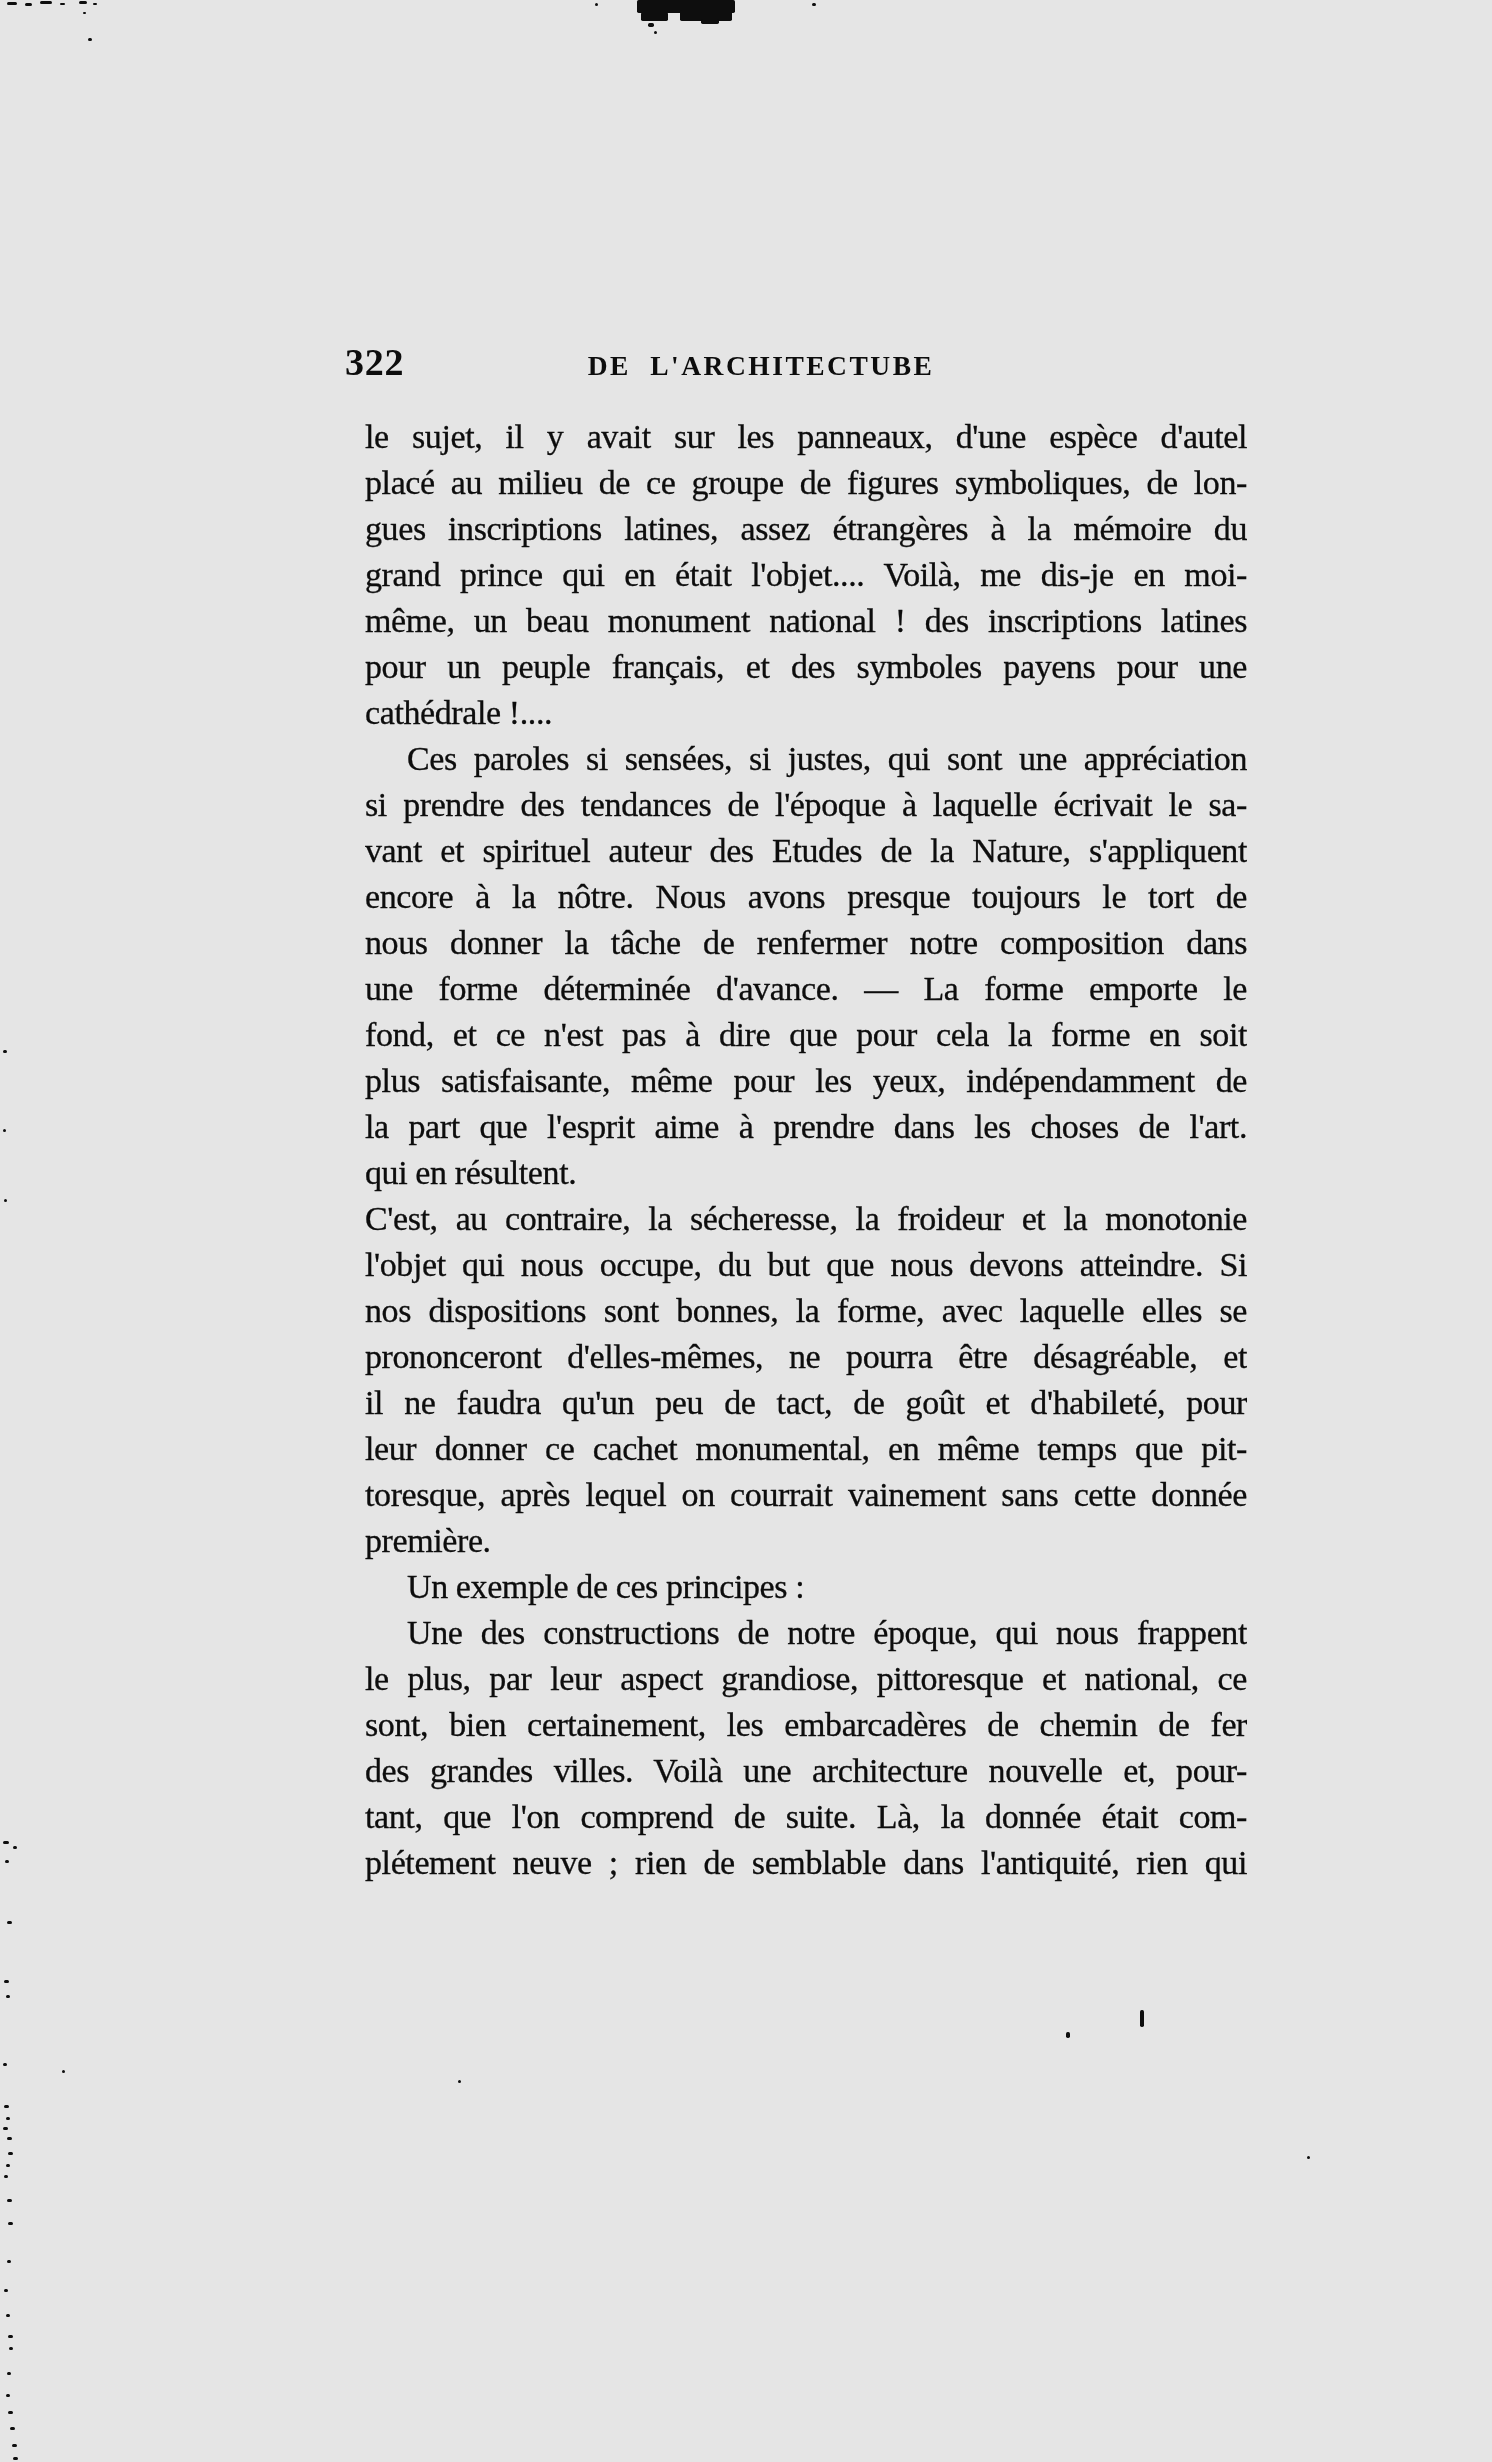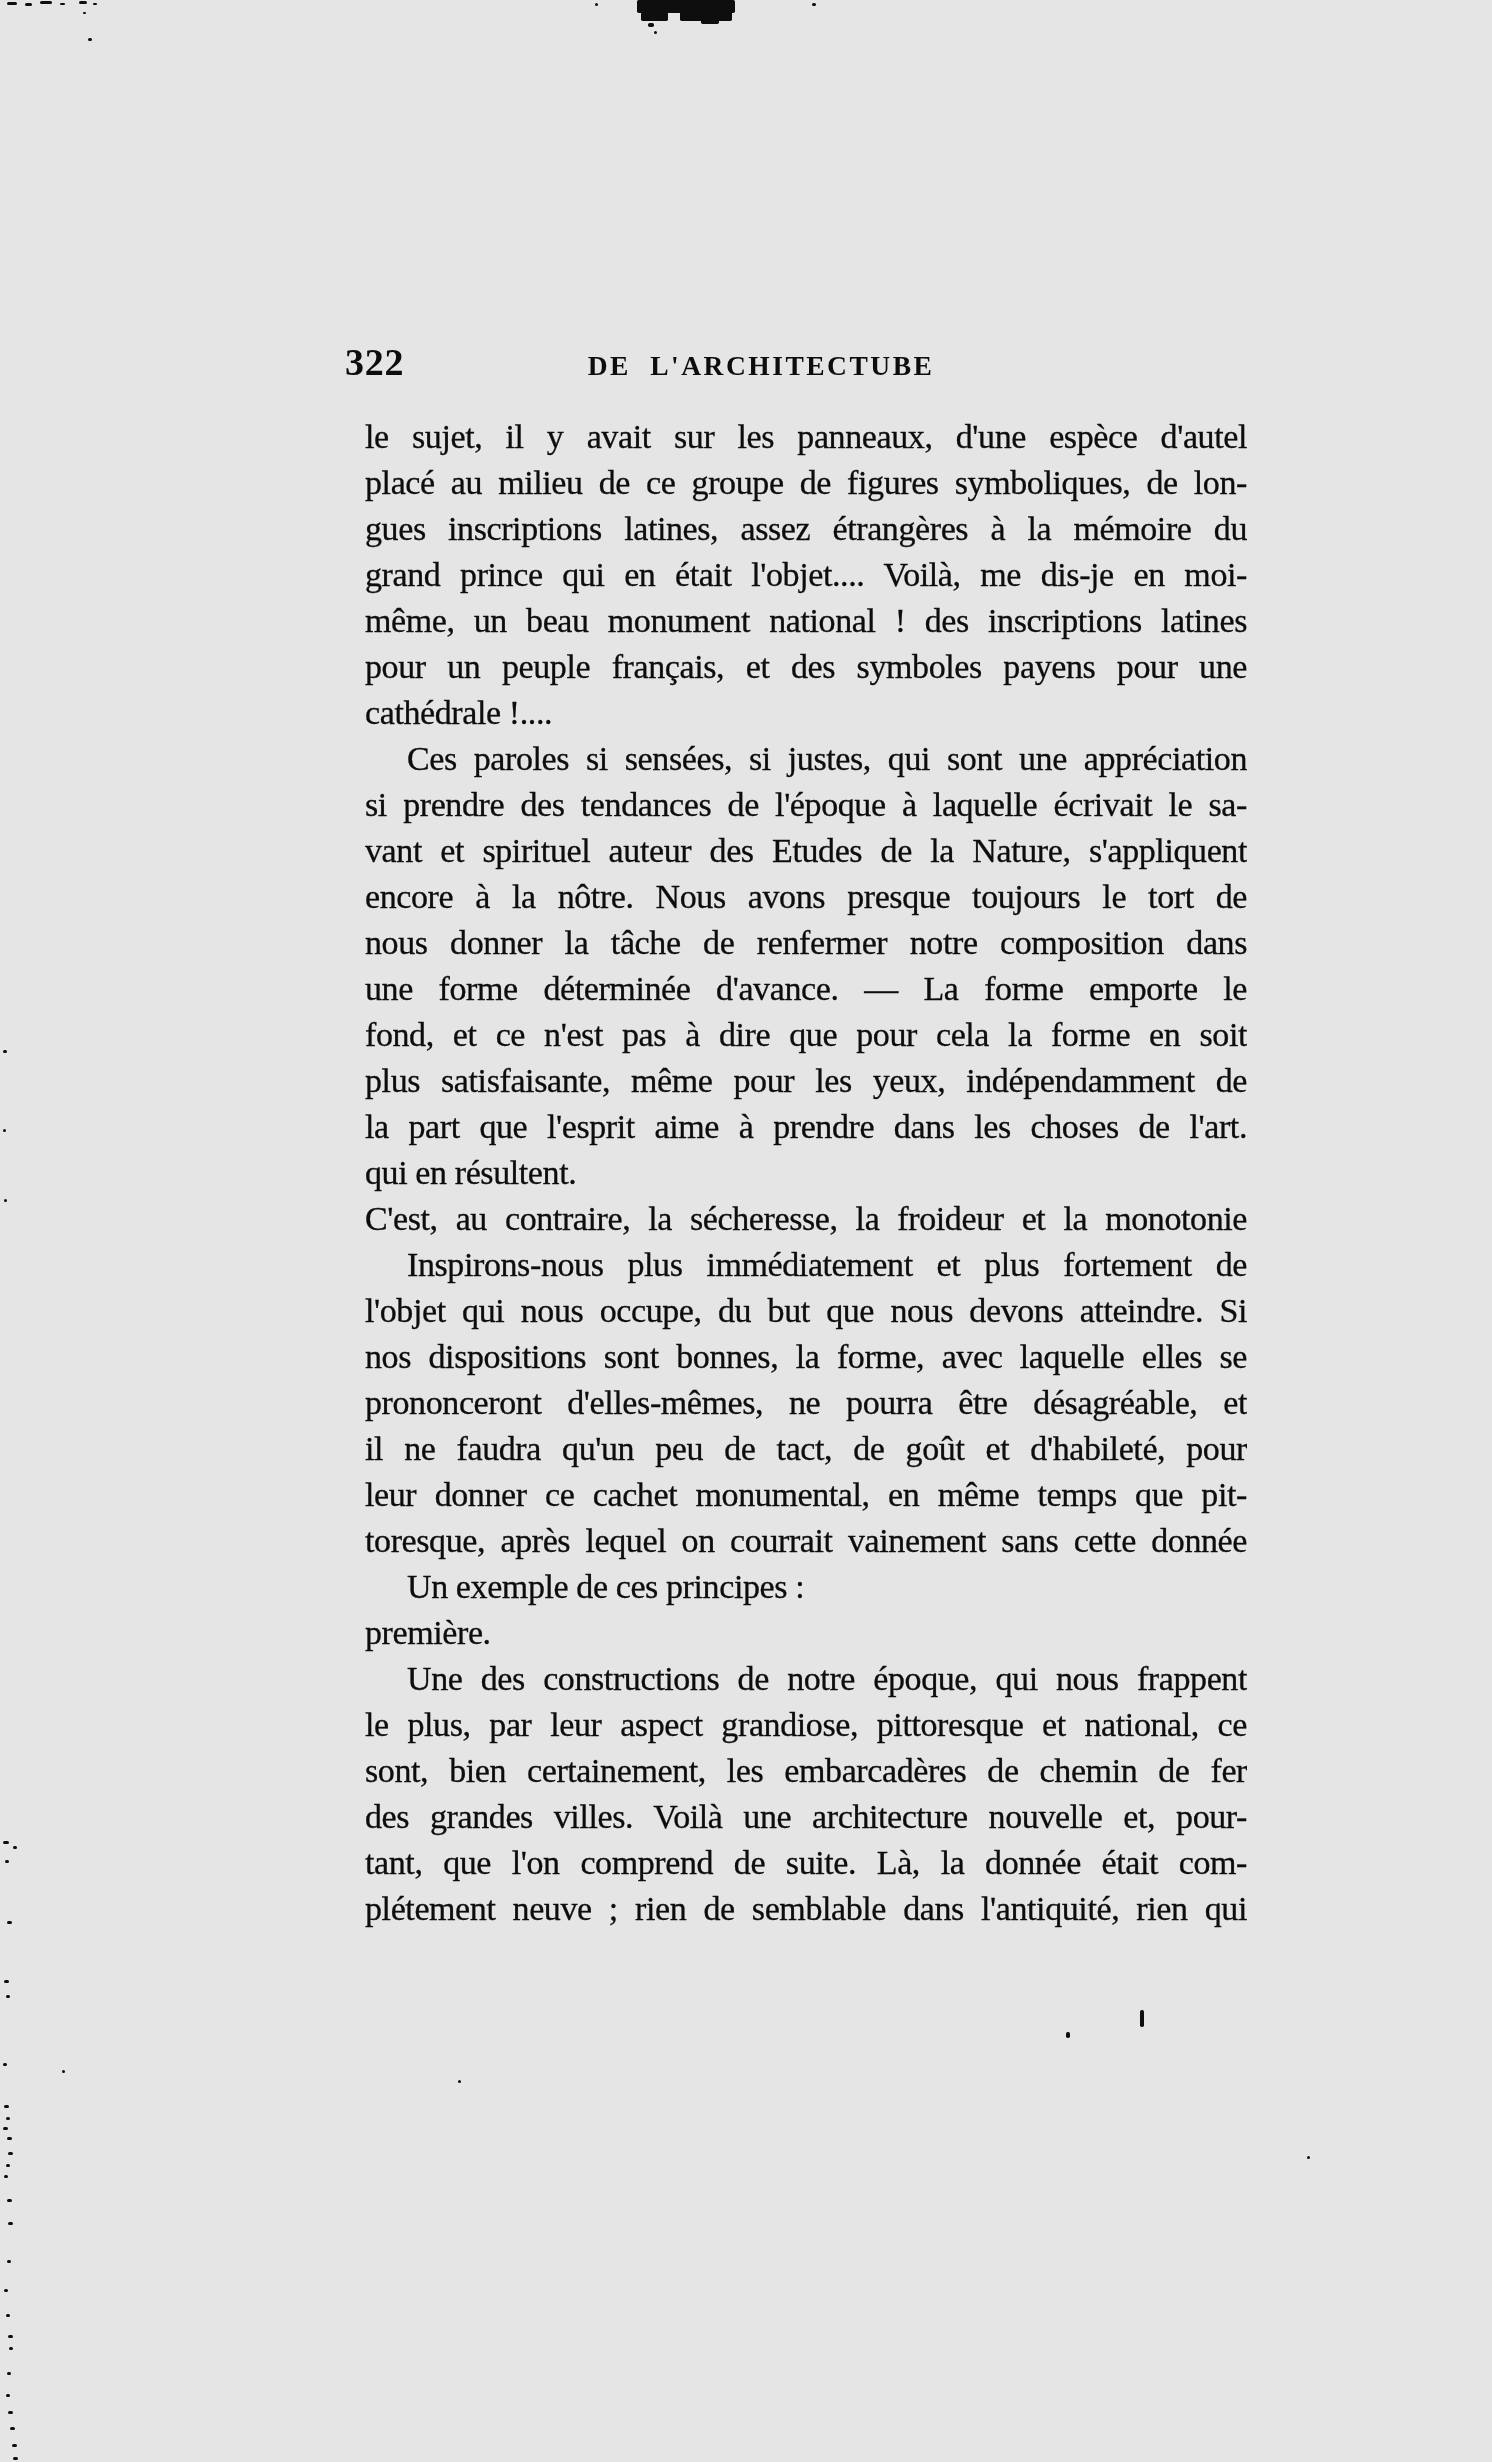--- a/index.html
+++ b/index.html
@@ -60,29 +60,28 @@
       <div class="line"><span>si prendre des tendances de l'époque à laquelle écrivait le sa-</span></div>
       <div class="line"><span>vant et spirituel auteur des </span><span class="it">Etudes de la Nature</span><span>, s'appliquent</span></div>
       <div class="line"><span>encore à la nôtre. Nous avons presque toujours le tort de</span></div>
       <div class="line"><span>nous donner la tâche de renfermer notre composition dans</span></div>
       <div class="line"><span>une forme déterminée d'avance. — La forme emporte le</span></div>
       <div class="line"><span>fond, et ce n'est pas à dire que pour cela la forme en soit</span></div>
       <div class="line"><span>plus satisfaisante, même pour les yeux, indépendamment de</span></div>
       <div class="line"><span>la part que l'esprit aime à prendre dans les choses de l'art.</span></div>
       <div class="line endp"><span>qui en résultent.</span></div>
       <div class="line"><span>C'est, au contraire, la sécheresse, la froideur et la monotonie</span></div>
-      <div class="line indent"><span>Inspirons-nous plus immédiatement et plus fortement de</span></div>
       <div class="line"><span>l'objet qui nous occupe, du but que nous devons atteindre. Si</span></div>
       <div class="line"><span>nos dispositions sont bonnes, la forme, avec laquelle elles se</span></div>
       <div class="line"><span>prononceront d'elles-mêmes, ne pourra être désagréable, et</span></div>
       <div class="line"><span>il ne faudra qu'un peu de tact, de goût et d'habileté, pour</span></div>
       <div class="line"><span>leur donner ce cachet monumental, en même temps que pit-</span></div>
       <div class="line"><span>toresque, après lequel on courrait vainement sans cette donnée</span></div>
+      <div class="line endp"><span>première.</span></div>
       <div class="line indent endp"><span>Un exemple de ces principes :</span></div>
-      <div class="line endp"><span>première.</span></div>
       <div class="line indent"><span>Une des constructions de notre époque, qui nous frappent</span></div>
       <div class="line"><span>le plus, par leur aspect grandiose, pittoresque et national, ce</span></div>
       <div class="line"><span>sont, bien certainement, les embarcadères </span><span class="it">de chemin de fer</span></div>
       <div class="line"><span>des grandes villes. Voilà une architecture nouvelle et, pour-</span></div>
       <div class="line"><span>tant, que l'on comprend de suite. Là, la donnée était com-</span></div>
       <div class="line"><span>plétement neuve ; rien de semblable dans l'antiquité, rien qui</span></div>
     </div>
 
   <div id="artifacts">
       <div class="speck" style="left: 637px; top: 0px; width: 98px; height: 13.4px;"></div>

